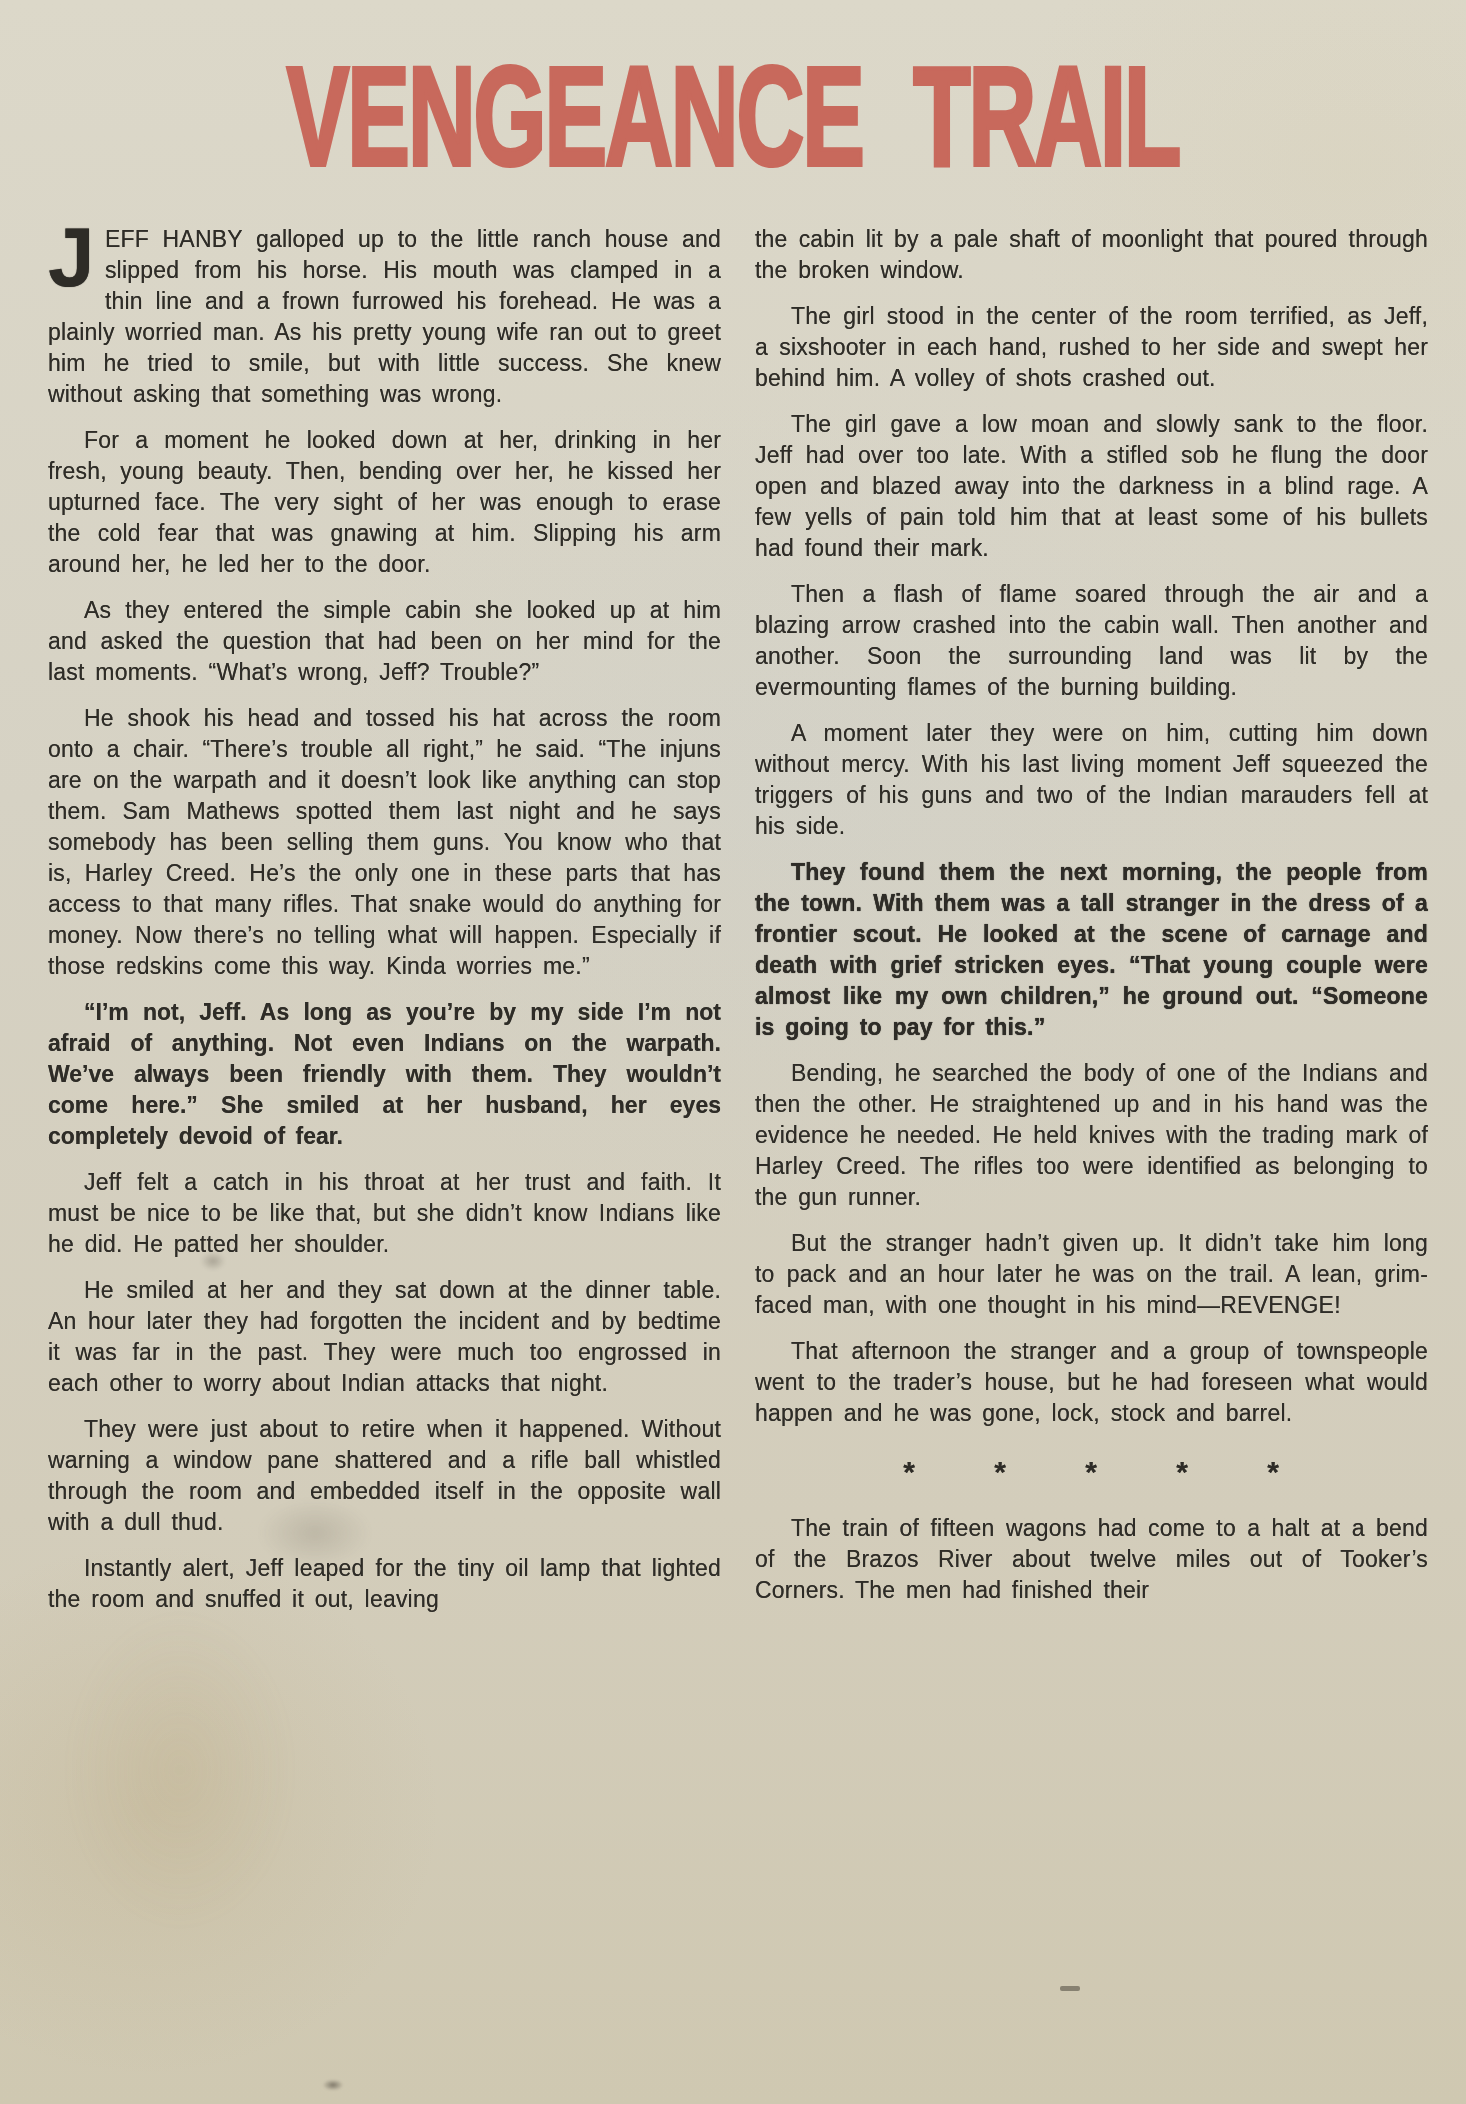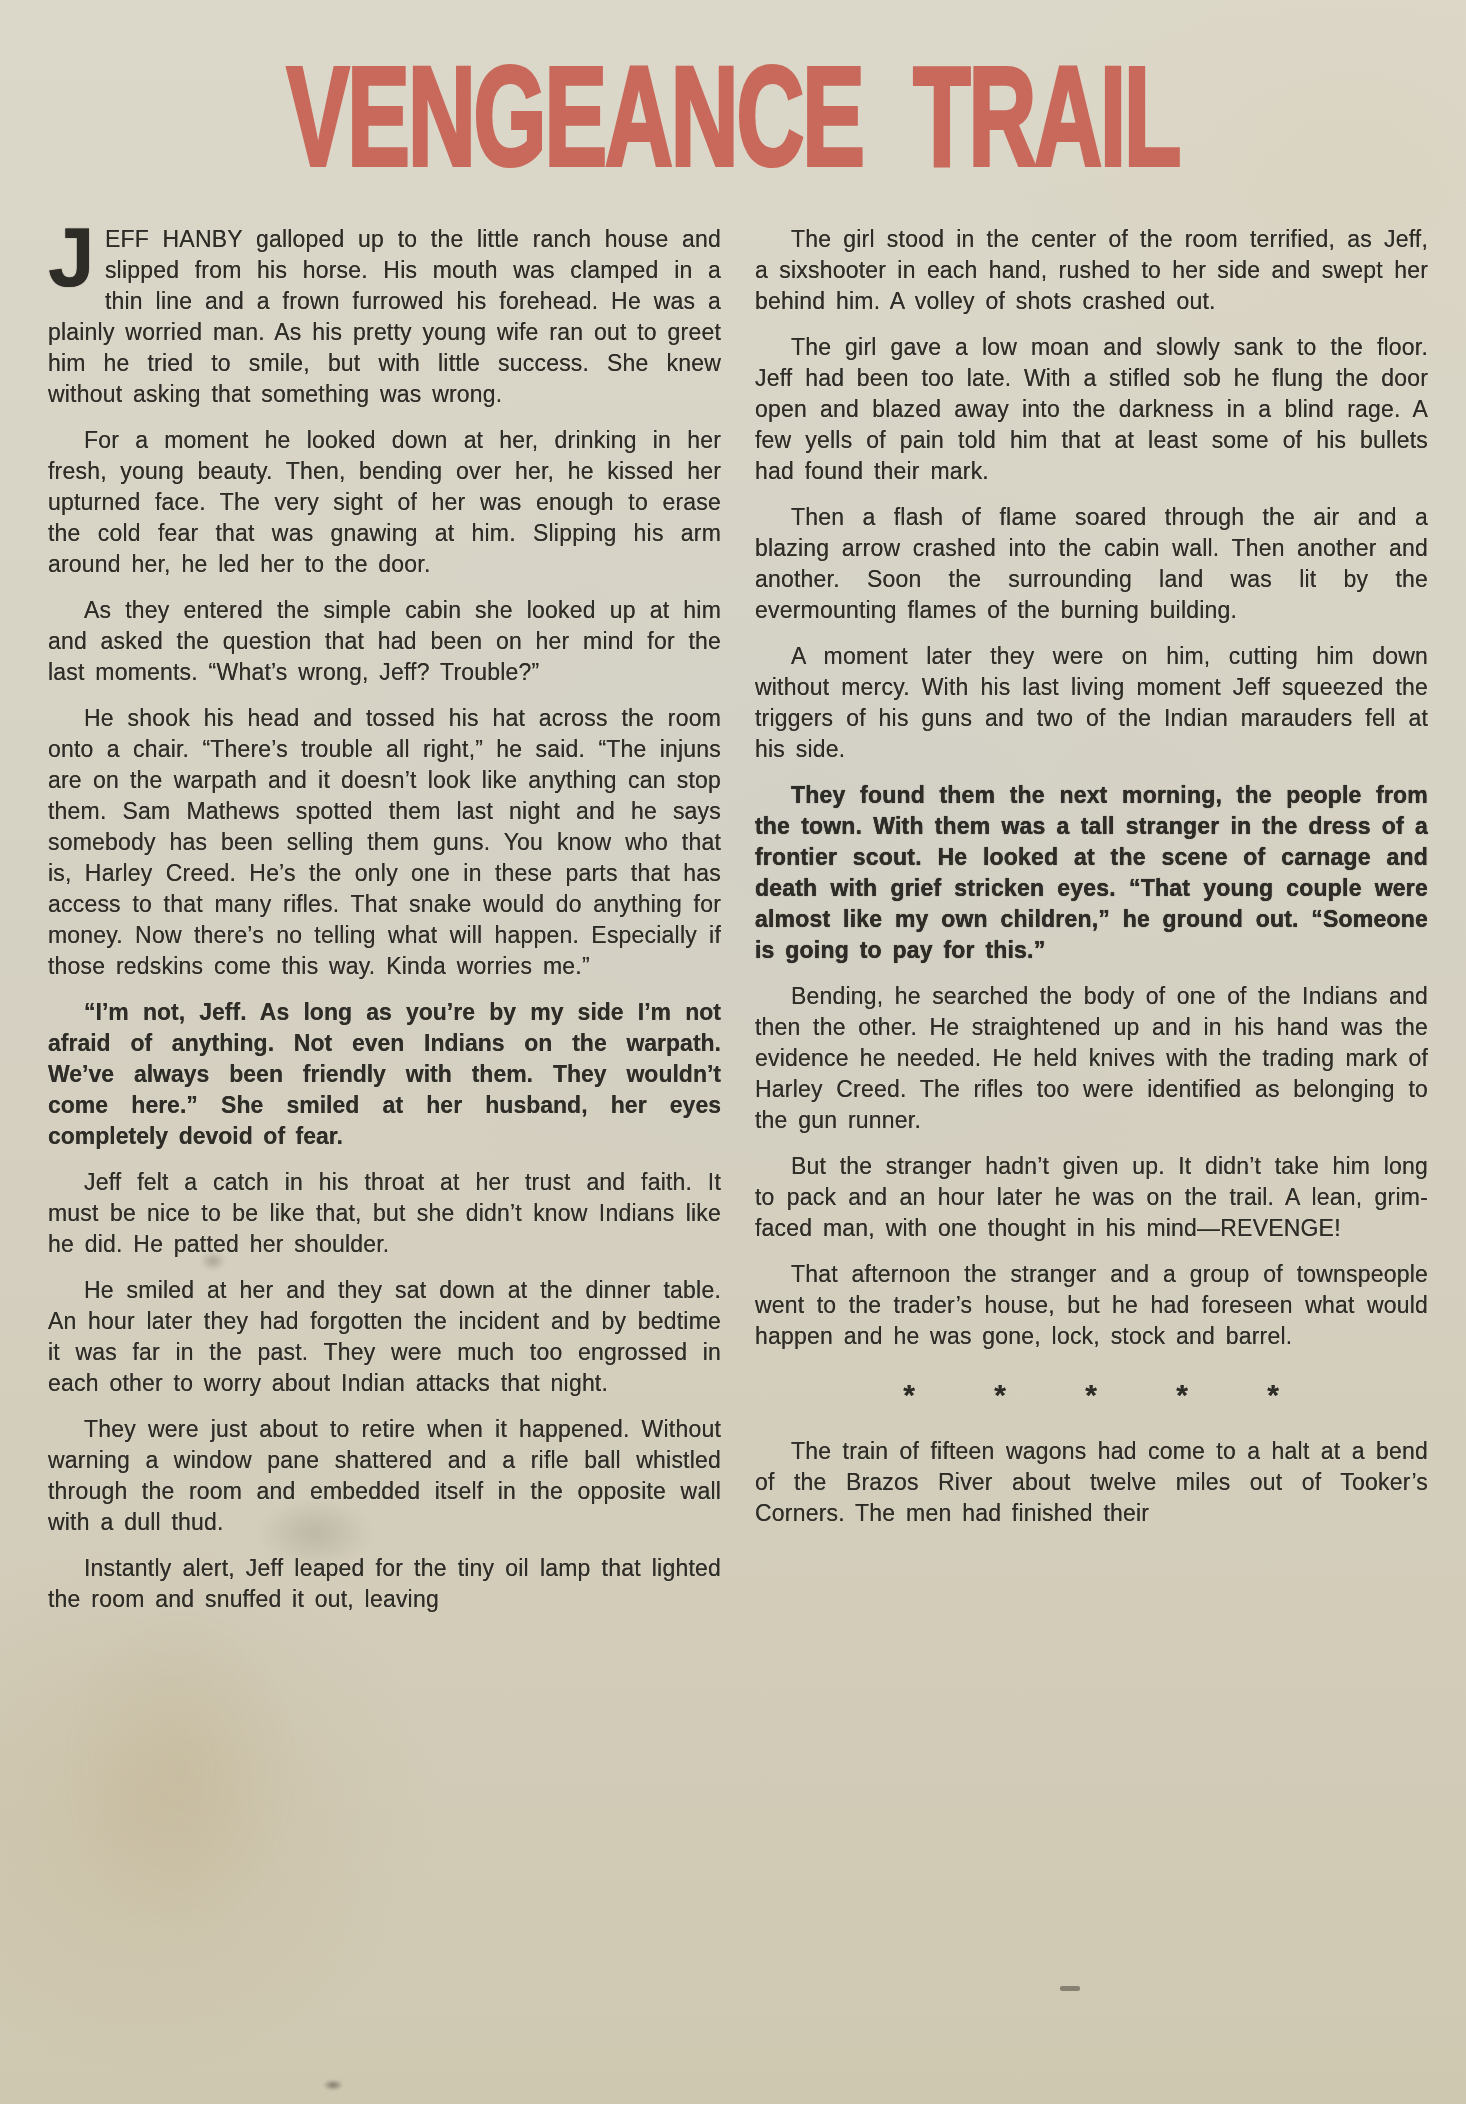--- a/index.html
+++ b/index.html
@@ -114,22 +114,23 @@
         <p class="para">For a moment he looked down at her, drinking in her fresh, young beauty. Then, bending over her, he kissed her upturned face. The very sight of her was enough to erase the cold fear that was gnawing at him. Slipping his arm around her, he led her to the door.</p>
         <p class="para">As they entered the simple cabin she looked up at him and asked the question that had been on her mind for the last moments. “What’s wrong, Jeff? Trouble?”</p>
         <p class="para">He shook his head and tossed his hat across the room onto a chair. “There’s trouble all right,” he said. “The injuns are on the warpath and it doesn’t look like anything can stop them. Sam Mathews spotted them last night and he says somebody has been selling them guns. You know who that is, Harley Creed. He’s the only one in these parts that has access to that many rifles. That snake would do anything for money. Now there’s no telling what will happen. Especially if those redskins come this way. Kinda worries me.”</p>
         <p class="para bold">“I’m not, Jeff. As long as you’re by my side I’m not afraid of anything. Not even Indians on the warpath. We’ve always been friendly with them. They wouldn’t come here.” She smiled at her husband, her eyes completely devoid of fear.</p>
         <p class="para">Jeff felt a catch in his throat at her trust and faith. It must be nice to be like that, but she didn’t know Indians like he did. He patted her shoulder.</p>
         <p class="para">He smiled at her and they sat down at the dinner table. An hour later they had forgotten the incident and by bedtime it was far in the past. They were much too engrossed in each other to worry about Indian attacks that night.</p>
         <p class="para">They were just about to retire when it happened. Without warning a window pane shattered and a rifle ball whistled through the room and embedded itself in the opposite wall with a dull thud.</p>
         <p class="para">Instantly alert, Jeff leaped for the tiny oil lamp that lighted the room and snuffed it out, leaving</p>
       </div>
     <div class="col">
+        <p class="para noindent">the cabin lit by a pale shaft of moonlight that poured through the broken window.</p>
         <p class="para">The girl stood in the center of the room terrified, as Jeff, a sixshooter in each hand, rushed to her side and swept her behind him. A volley of shots crashed out.</p>
-        <p class="para">The girl gave a low moan and slowly sank to the floor. Jeff had been too late. With a stifled sob he flung the door open and blazed away into the darkness in a blind rage. A few yells of pain told him that at least some of his bullets had found their mark.</p>
+        <p class="para">The girl gave a low moan and slowly sank to the floor. Jeff had over too late. With a stifled sob he flung the door open and blazed away into the darkness in a blind rage. A few yells of pain told him that at least some of his bullets had found their mark.</p>
         <p class="para">Then a flash of flame soared through the air and a blazing arrow crashed into the cabin wall. Then another and another. Soon the surrounding land was lit by the evermounting flames of the burning building.</p>
         <p class="para">A moment later they were on him, cutting him down without mercy. With his last living moment Jeff squeezed the triggers of his guns and two of the Indian marauders fell at his side.</p>
         <p class="para inked">They found them the next morning, the people from the town. With them was a tall stranger in the dress of a frontier scout. He looked at the scene of carnage and death with grief stricken eyes. “That young couple were almost like my own children,” he ground out. “Someone is going to pay for this.”</p>
         <p class="para">Bending, he searched the body of one of the Indians and then the other. He straightened up and in his hand was the evidence he needed. He held knives with the trading mark of Harley Creed. The rifles too were identified as belonging to the gun runner.</p>
         <p class="para">But the stranger hadn’t given up. It didn’t take him long to pack and an hour later he was on the trail. A lean, grim-faced man, with one thought in his mind—REVENGE!</p>
         <p class="para">That afternoon the stranger and a group of townspeople went to the trader’s house, but he had foreseen what would happen and he was gone, lock, stock and barrel.</p>
         <div class="stars">* * * * *</div>
         <p class="para">The train of fifteen wagons had come to a halt at a bend of the Brazos River about twelve miles out of Tooker’s Corners. The men had finished their</p>
       </div>
   </div>

